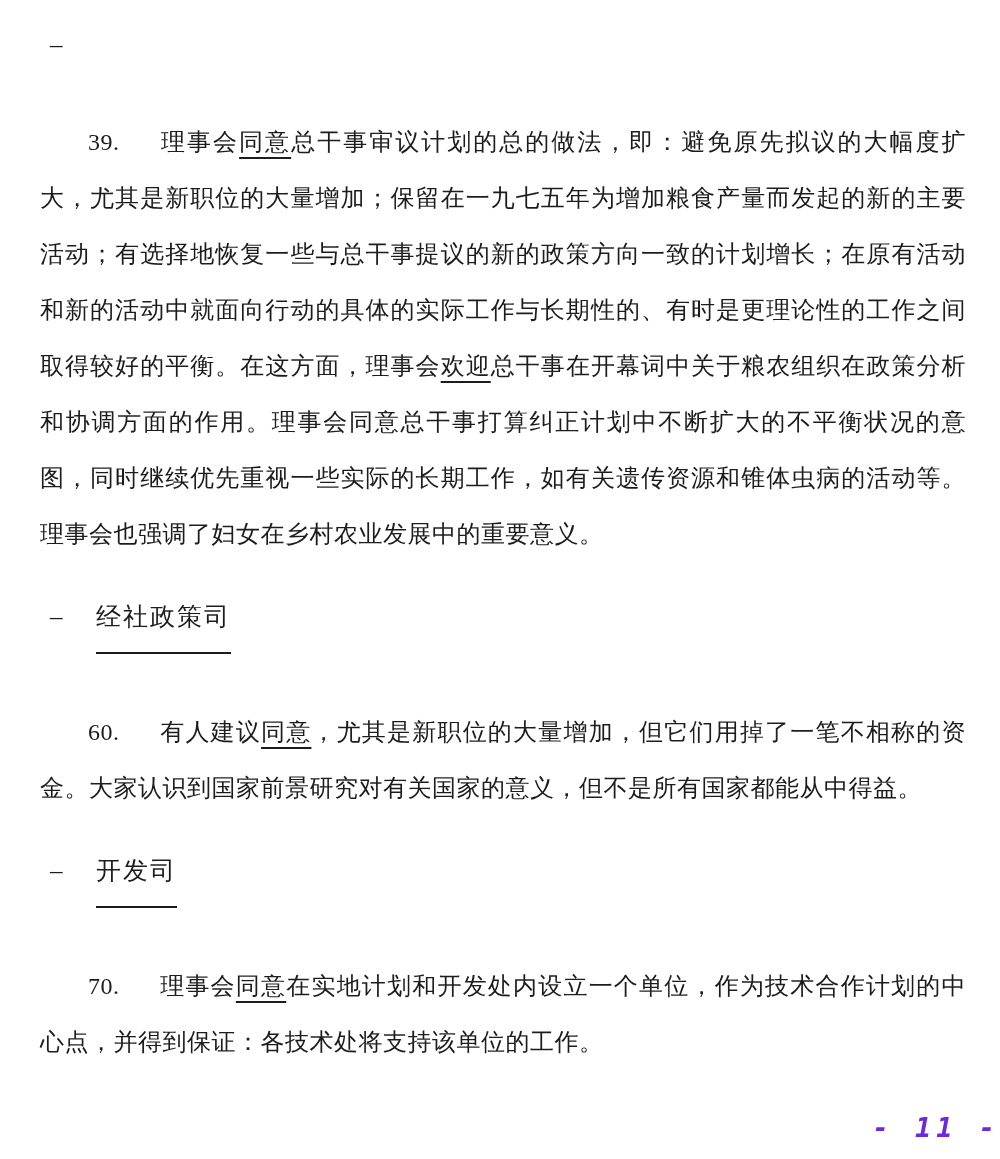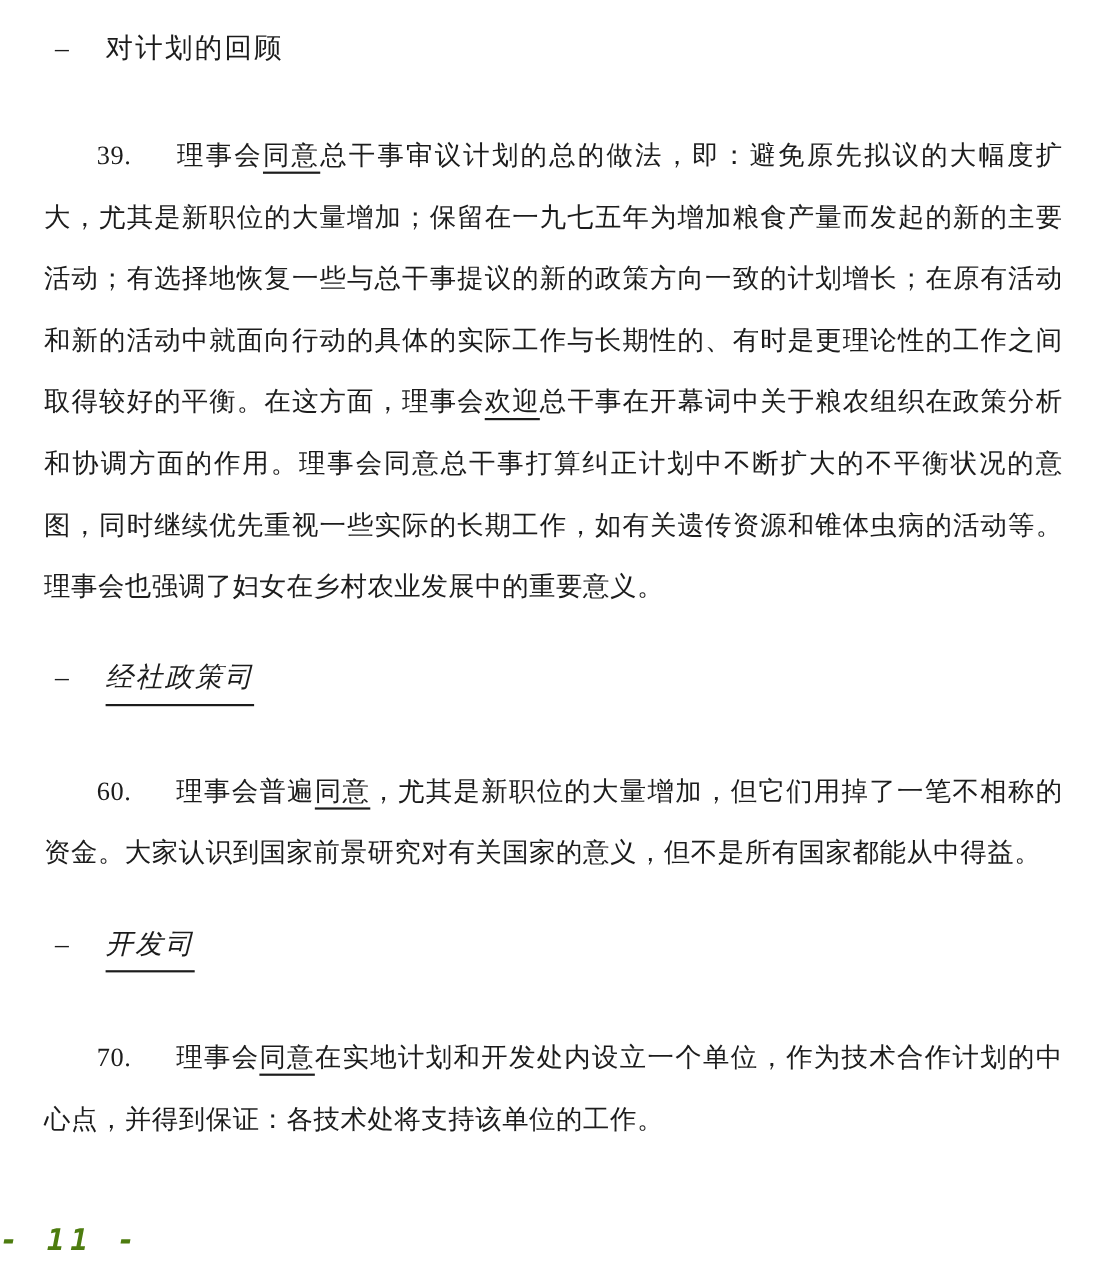--- a/index.html
+++ b/index.html
@@ -18,70 +18,68 @@
   .section + .section{margin-top:36px;}
   .heading{
     display:flex;align-items:baseline;
     font-size:25px;line-height:38px;
     margin:0 0 50px 10px;
     letter-spacing:2px;
   }
   .heading .marker{width:46px;flex:0 0 auto;}
   .heading .title.u{
     border-bottom:2px solid #1c1c1c;
-    padding-bottom:4px;
-    font-style:italic;
+    padding-bottom:16px;
   }
   .para{
     margin:0;
     font-size:24px;
     line-height:56px;
     letter-spacing:0.5px;
     text-align:justify;
     text-indent:48px;
   }
   .para .pnum{margin-right:40px;}
   .seg.u{
     text-decoration:underline;
     text-decoration-thickness:2px;
     text-underline-offset:7px;
   }
   .page-number{
     position:absolute;
     left:0;right:0;bottom:16px;
-    text-align:left;
+    text-align:right;
     font-family:"DejaVu Sans Mono", monospace;
     font-weight:bold;
     font-style:italic;
     font-size:27px;
     letter-spacing:5px;
-    color:#4d7c0f;
+    color:#6d28d9;
   }
 </style>
 </head>
 <body>
 
 <div class="page">
   <div class="doc" id="doc">
       <div class="section">
         <div class="heading">
           <span class="marker">–</span>
-          <span class="title">对计划的回顾</span>
         </div>
         <div class="paras">
           <p class="para"><span class="pnum">39.</span><span class="seg">理事会</span><span class="seg u">同意</span><span class="seg">总干事审议计划的总的做法，即：避免原先拟议的大幅度扩大，尤其是新职位的大量增加；保留在一九七五年为增加粮食产量而发起的新的主要活动；有选择地恢复一些与总干事提议的新的政策方向一致的计划增长；在原有活动和新的活动中就面向行动的具体的实际工作与长期性的、有时是更理论性的工作之间取得较好的平衡。在这方面，理事会</span><span class="seg u">欢迎</span><span class="seg">总干事在开幕词中关于粮农组织在政策分析和协调方面的作用。理事会同意总干事打算纠正计划中不断扩大的不平衡状况的意图，同时继续优先重视一些实际的长期工作，如有关遗传资源和锥体虫病的活动等。理事会也强调了妇女在乡村农业发展中的重要意义。</span></p>
         </div>
       </div>
       <div class="section">
         <div class="heading">
           <span class="marker">–</span>
           <span class="title u">经社政策司</span>
         </div>
         <div class="paras">
-          <p class="para"><span class="pnum">60.</span><span class="seg">理事会普遍</span><span class="seg u">同意</span><span class="seg">，尤其是新职位的大量增加，但它们用掉了一笔不相称的资金。大家认识到国家前景研究对有关国家的意义，但不是所有国家都能从中得益。</span></p>
+          <p class="para"><span class="pnum">60.</span><span class="seg">有人建议</span><span class="seg u">同意</span><span class="seg">，尤其是新职位的大量增加，但它们用掉了一笔不相称的资金。大家认识到国家前景研究对有关国家的意义，但不是所有国家都能从中得益。</span></p>
         </div>
       </div>
       <div class="section">
         <div class="heading">
           <span class="marker">–</span>
           <span class="title u">开发司</span>
         </div>
         <div class="paras">
           <p class="para"><span class="pnum">70.</span><span class="seg">理事会</span><span class="seg u">同意</span><span class="seg">在实地计划和开发处内设立一个单位，作为技术合作计划的中心点，并得到保证：各技术处将支持该单位的工作。</span></p>
         </div>

